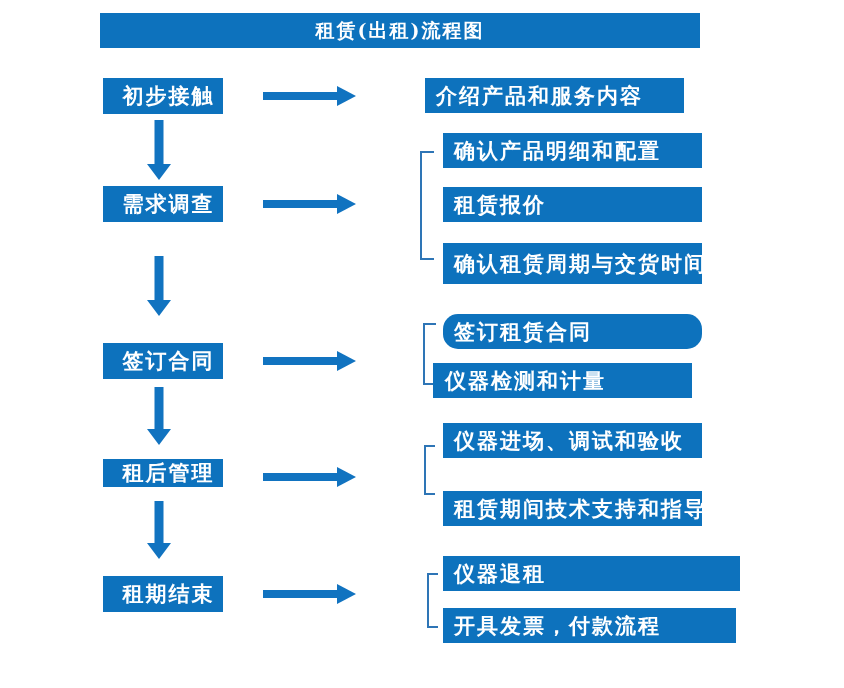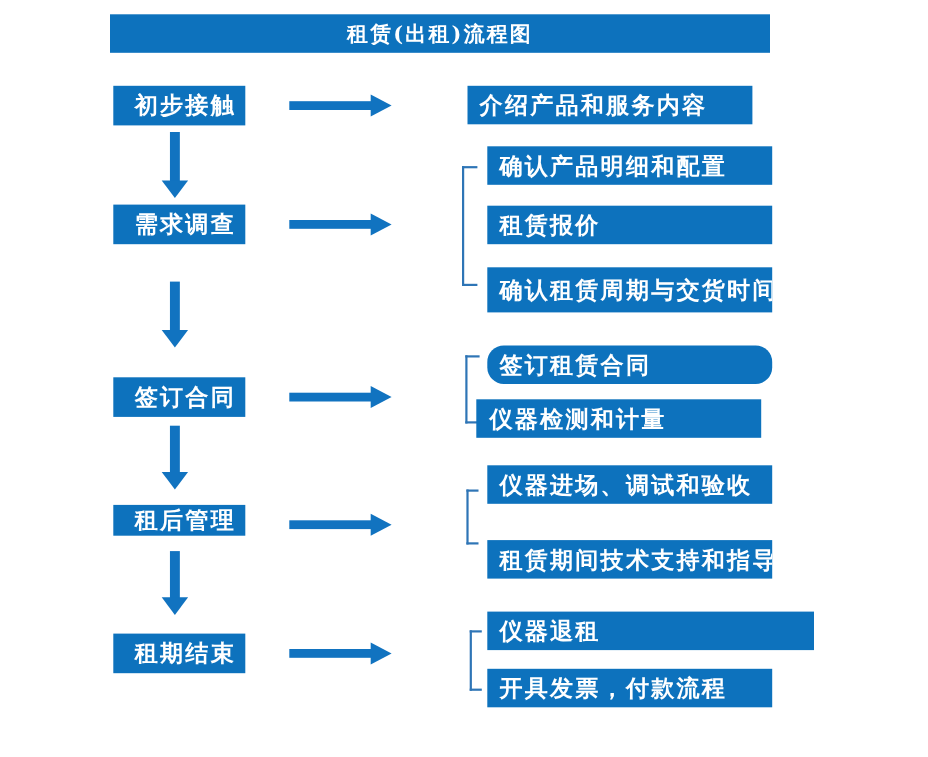--- a/index.html
+++ b/index.html
@@ -127,13 +127,13 @@
 <div class="abs bluebox rbox" style="left:443px; top:187px; width:259px; height:35px;">租赁报价</div>
 <div class="abs bluebox rbox" style="left:443px; top:243px; width:259px; height:41px;">确认租赁周期与交货时间</div>
 
 <div class="abs bluebox rbox" style="left:443px; top:314px; width:259px; height:35px;border-radius:15px;">签订租赁合同</div>
 <div class="abs bluebox rbox" style="left:433px; top:363px; width:259px; height:35px;padding-left:12px;">仪器检测和计量</div>
 
 <div class="abs bluebox rbox" style="left:443px; top:423px; width:259px; height:35px;">仪器进场、调试和验收</div>
 <div class="abs bluebox rbox" style="left:443px; top:491px; width:259px; height:35px;">租赁期间技术支持和指导</div>
 
 <div class="abs bluebox rbox" style="left:443px; top:556px; width:297px; height:35px;">仪器退租</div>
-<div class="abs bluebox rbox" style="left:443px; top:608px; width:259px; height:35px;">开具发票，付款流程</div>
+<div class="abs bluebox rbox" style="left:443px; top:608px; width:293px; height:35px;">开具发票，付款流程</div>
 
 </body></html>

